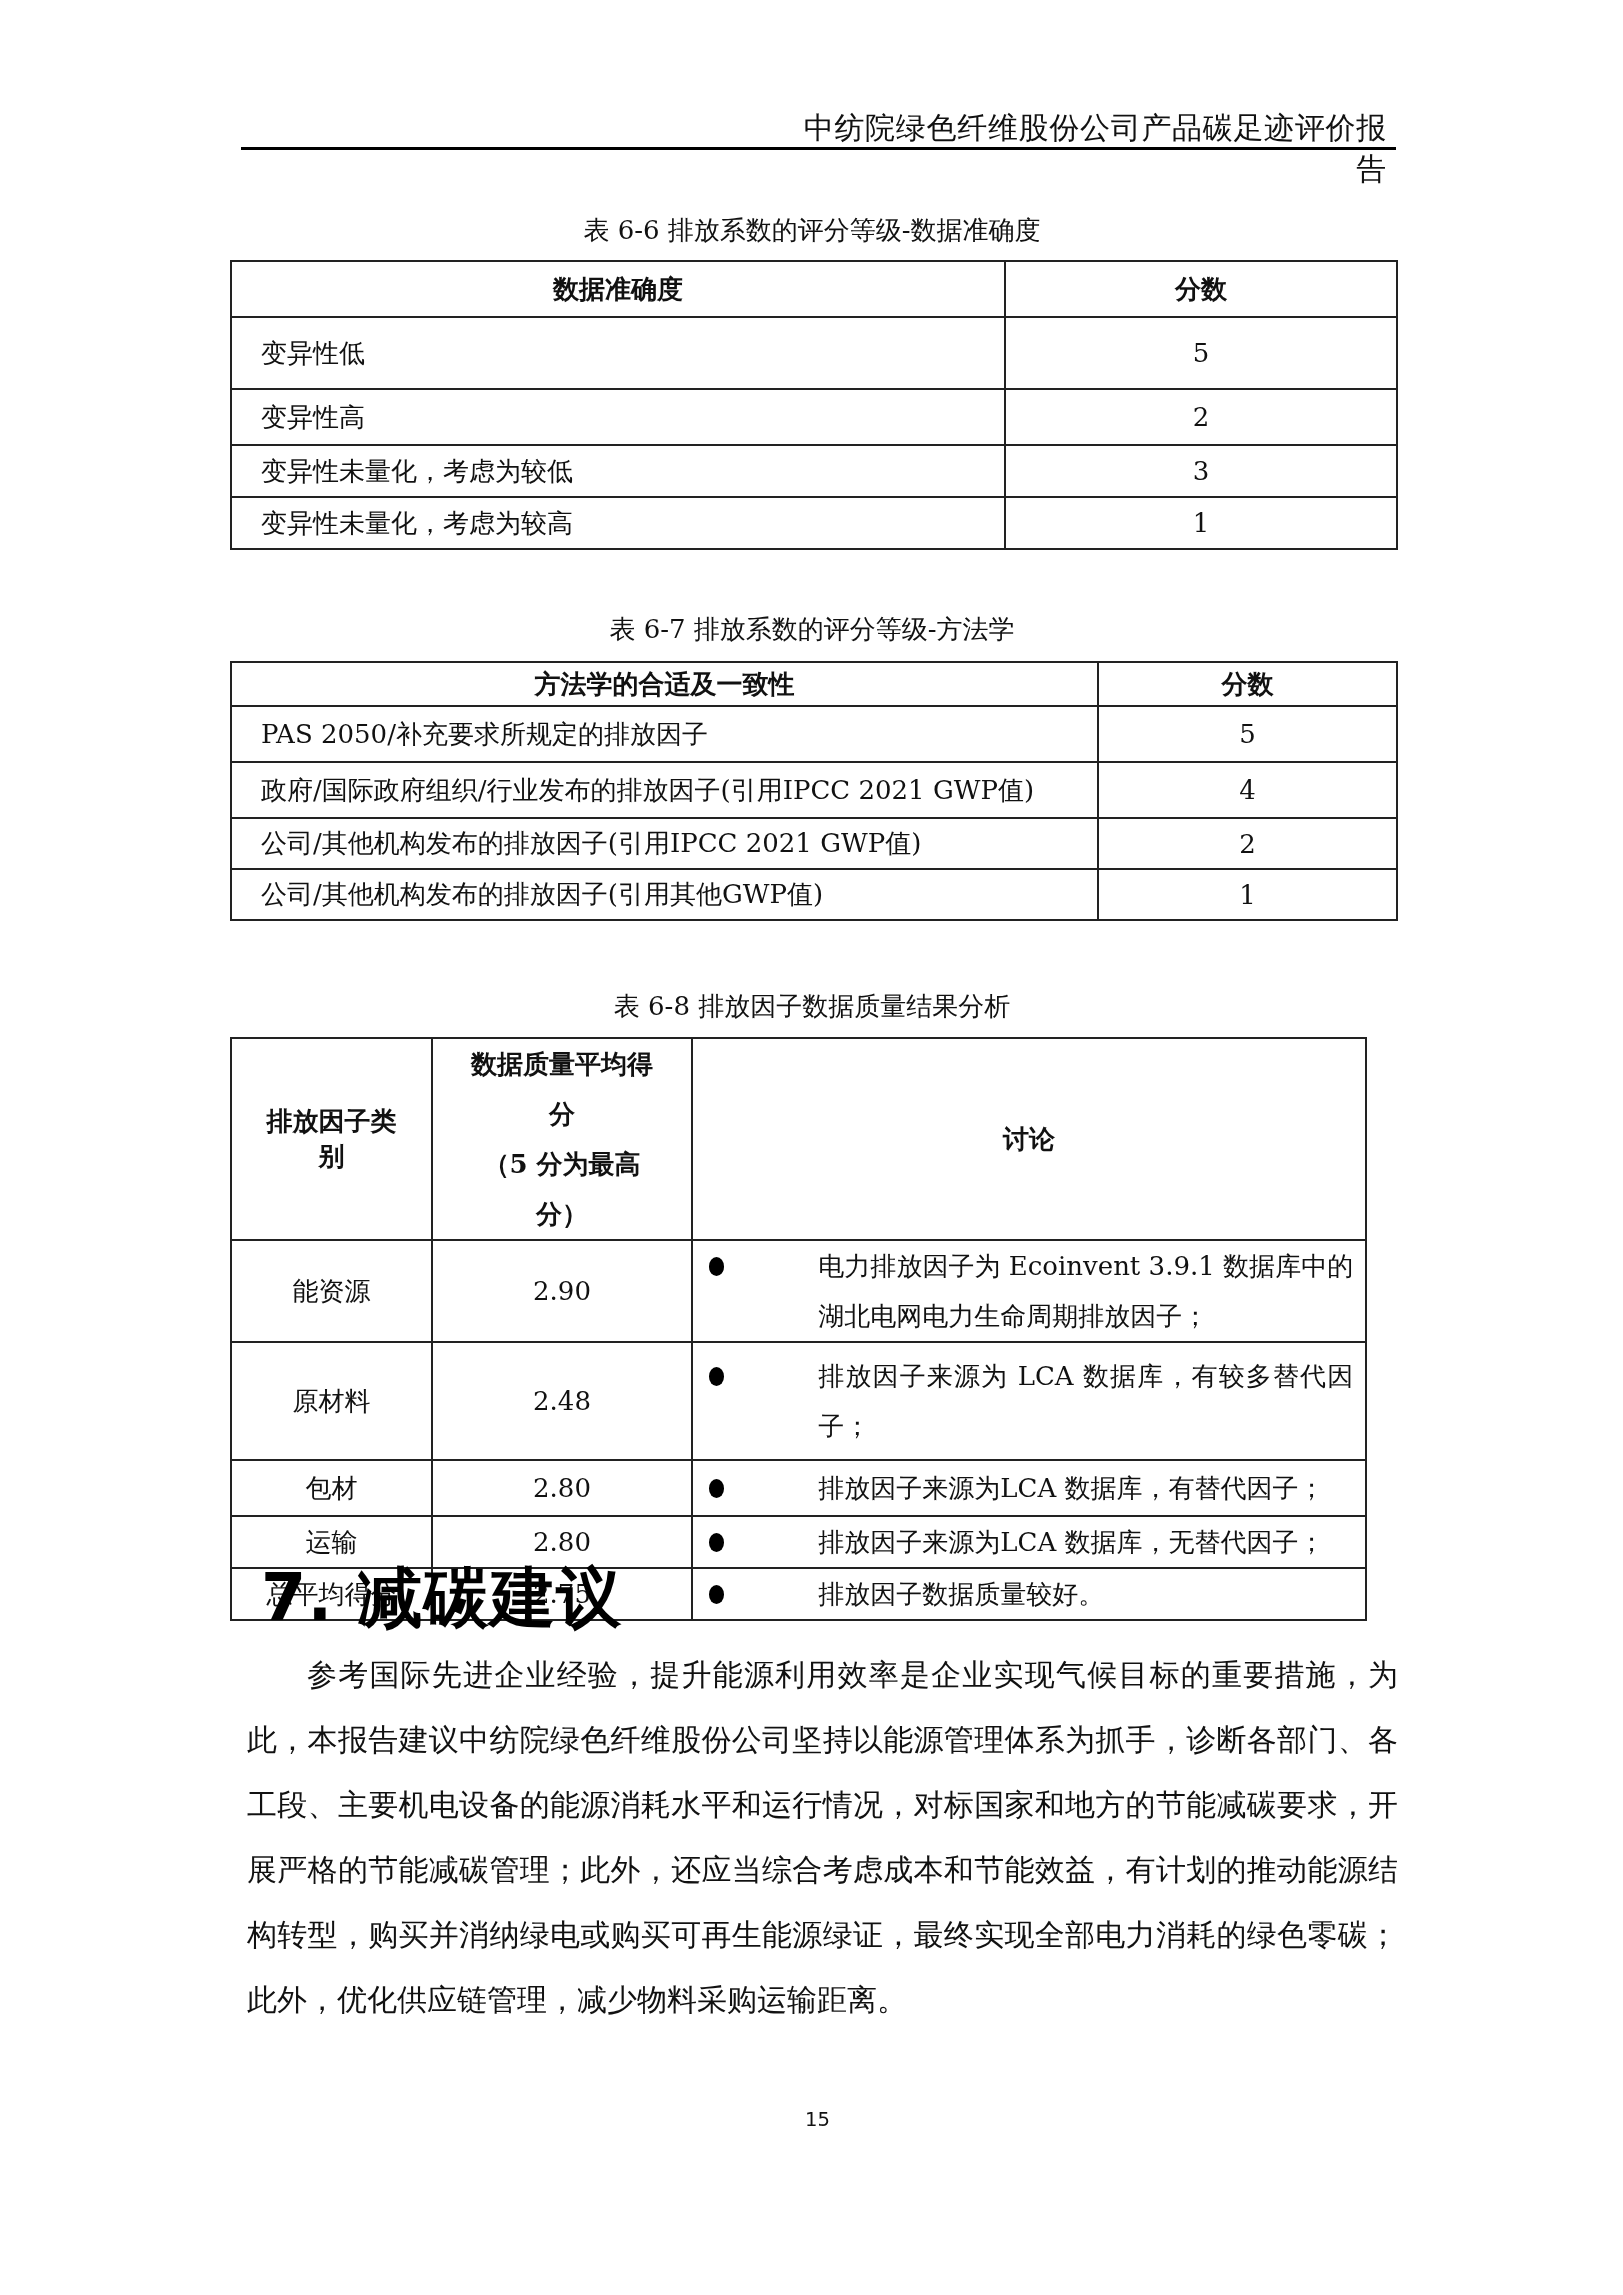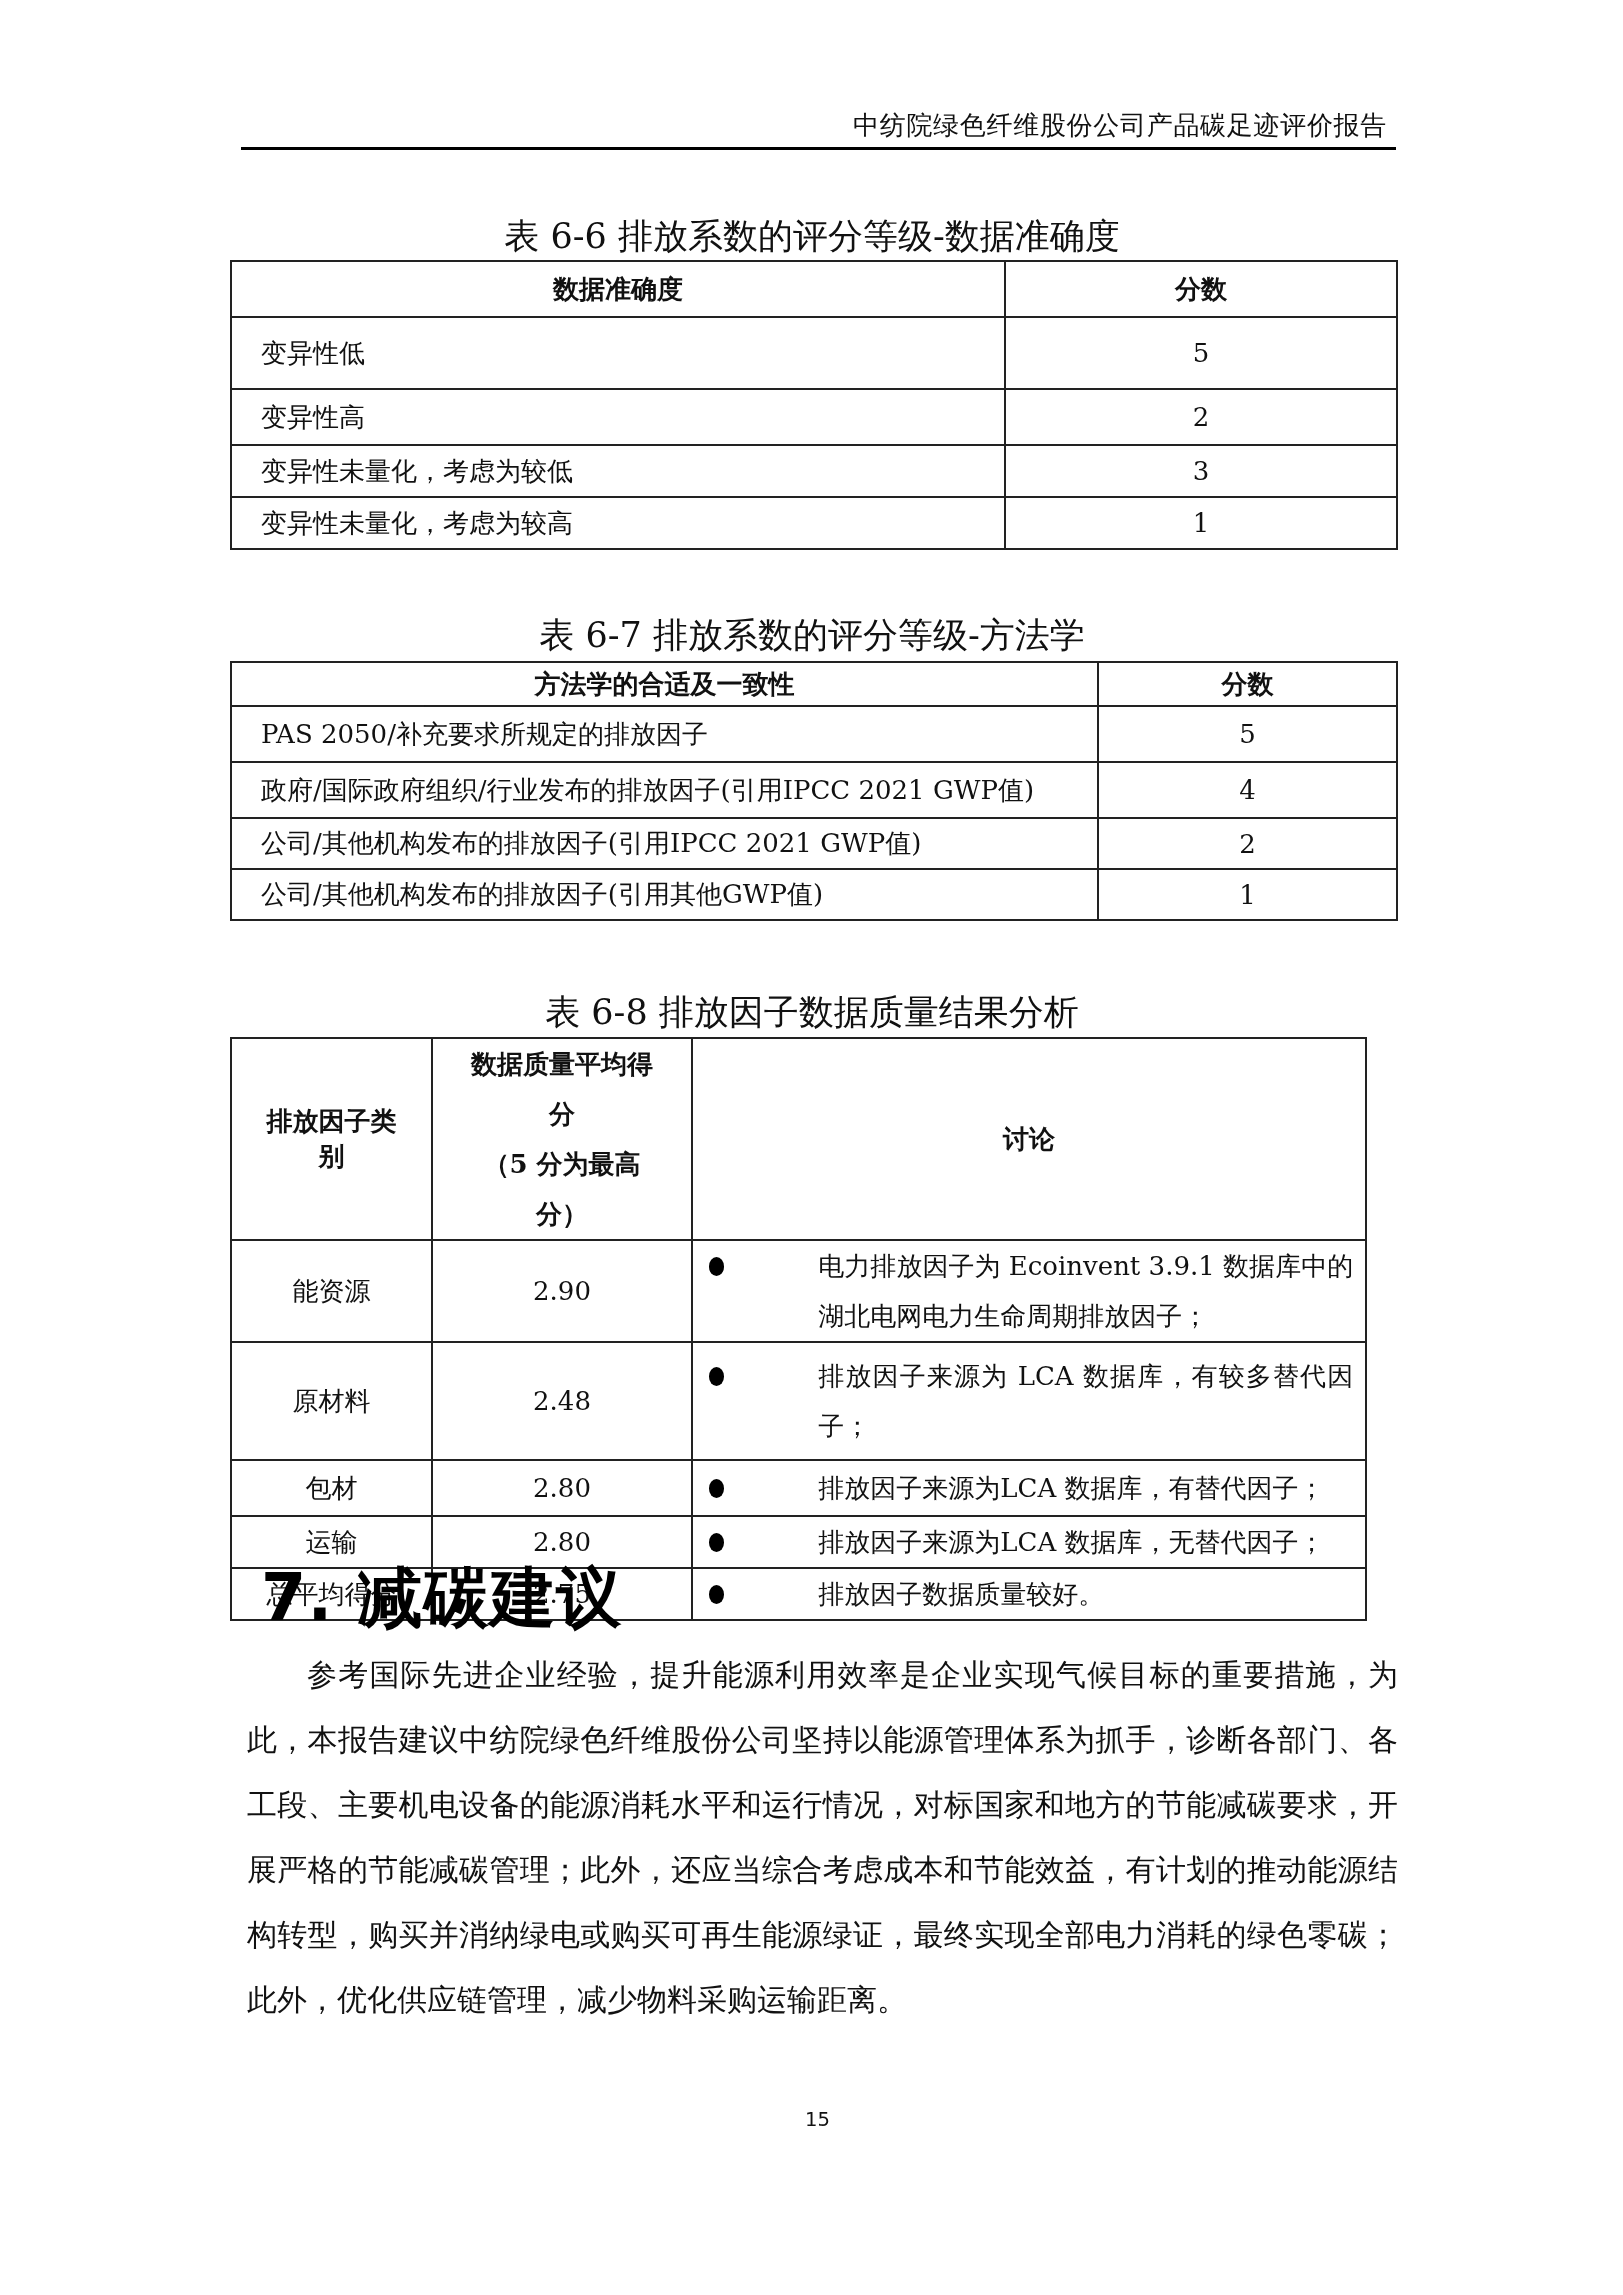--- a/index.html
+++ b/index.html
@@ -2,28 +2,28 @@
 <html style="font-size:10.5px"><head>
 <meta charset="utf-8">
 <style>
   html, body { margin: 0; padding: 0; background: #ffffff; }
   body {
     width: 1623px; height: 2295px; position: relative; overflow: hidden;
     font-family: "DejaVu Serif", "Liberation Serif", serif; color: #111;
   }
   .header-text {
     position: absolute; left: 785px; top: 108px; width: 602px; text-align: right;
-    font-size: 26px; letter-spacing: 0.7px; color: #111;
+    font-size: 30px; letter-spacing: 0.7px; color: #111;
   }
   .header-rule {
     position: absolute; left: 241px; top: 147px; width: 1155px; height: 3.3px; background: #000;
   }
   .caption {
     position: absolute; left: 230px; width: 1164px; text-align: center;
-    font-size: 35px; color: #111;
+    font-size: 26px; color: #111;
   }
   table.t {
     position: absolute; border-collapse: collapse; table-layout: fixed;
     font-size: 26px; color: #111;
   }
   table.t td, table.t th {
     border: 2px solid #222; padding: 0 29px; vertical-align: middle;
   }
   table.t th { font-weight: bold; text-align: center; }
   td.c { text-align: center; }

